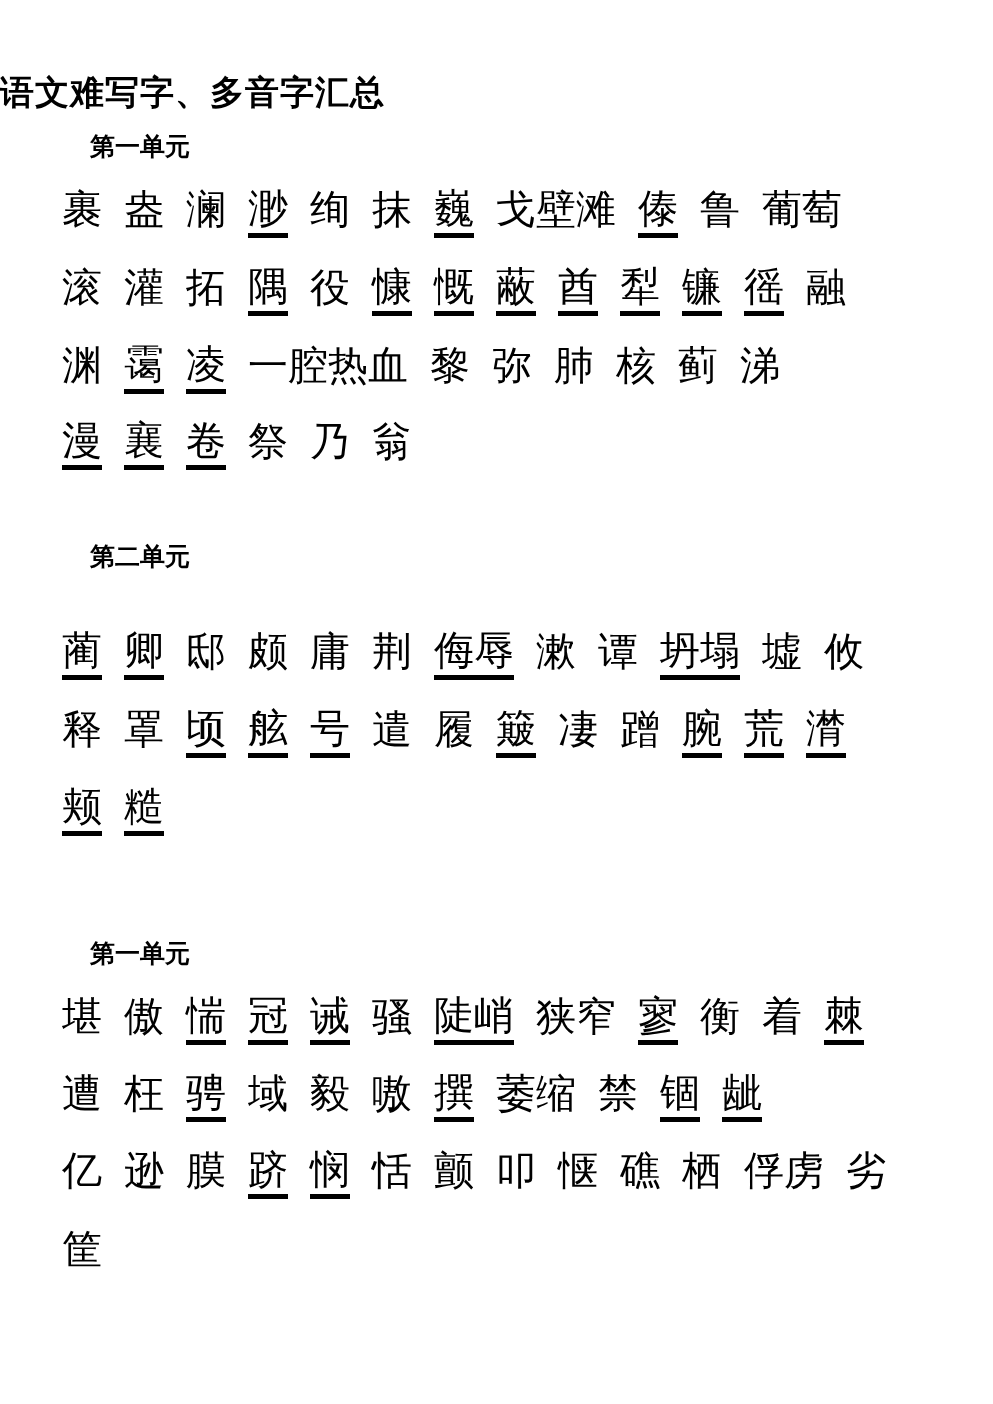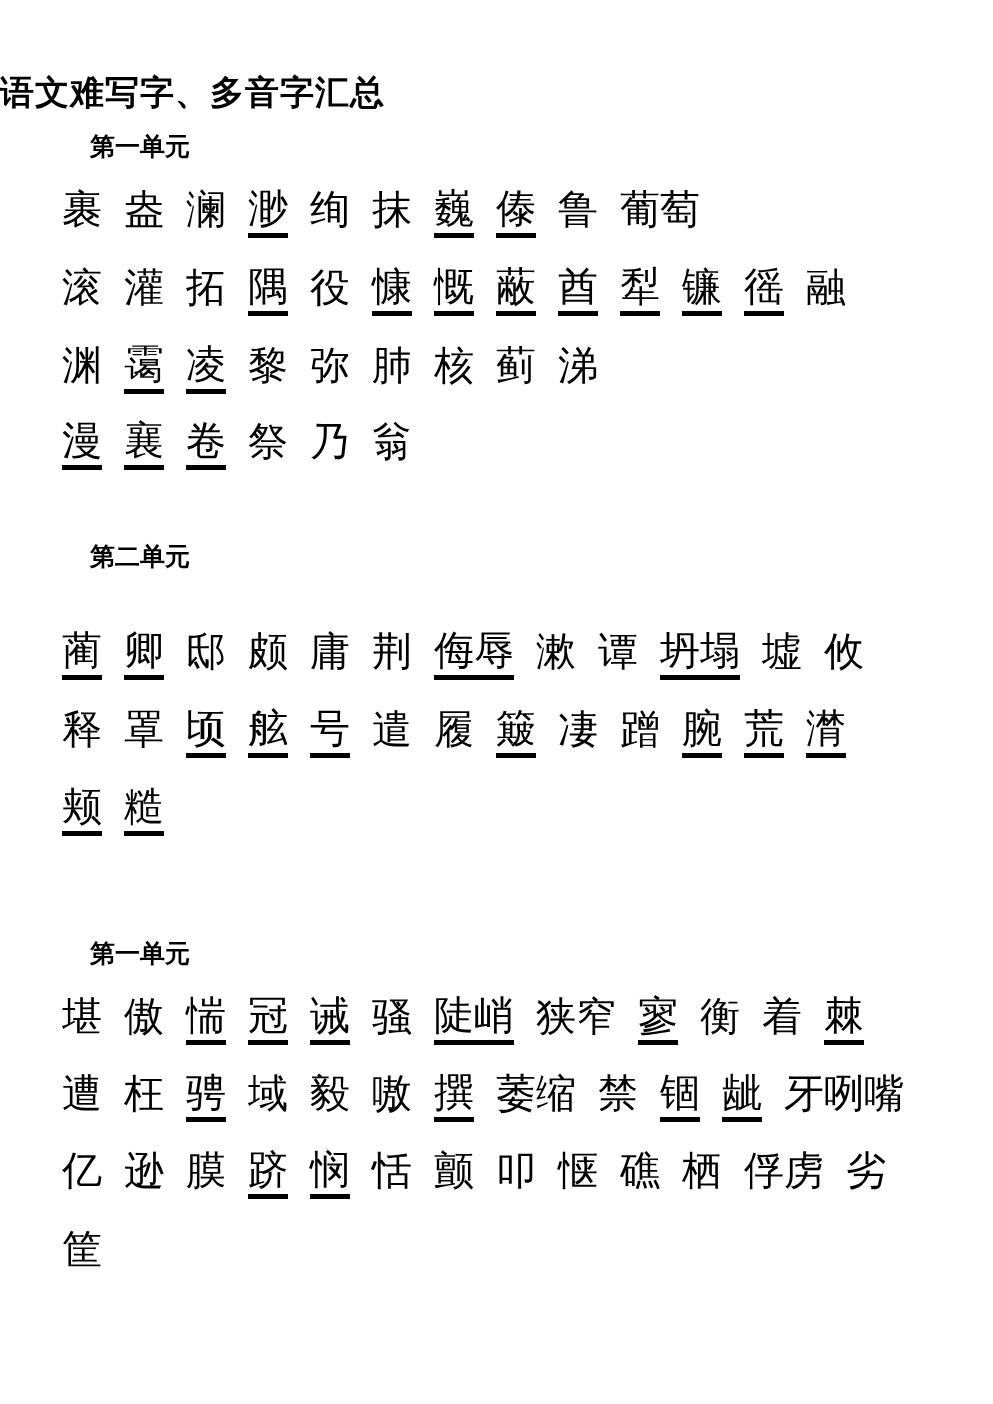--- a/index.html
+++ b/index.html
@@ -31,20 +31,21 @@
 <div id="content">
     <div class="unit-label" style="top: 130px;">第一单元</div>
     <div class="row" style="top: 178px;">
       <span class="w">裹</span>
       <span class="w">盎</span>
       <span class="w">澜</span>
       <span class="w u">渺</span>
       <span class="w">绚</span>
       <span class="w">抹</span>
       <span class="w u">巍</span>
+      <span class="w">戈壁滩</span>
       <span class="w u">傣</span>
       <span class="w">鲁</span>
       <span class="w">葡萄</span>
     </div>
     <div class="row" style="top: 256px;">
       <span class="w">滚</span>
       <span class="w">灌</span>
       <span class="w">拓</span>
       <span class="w u">隅</span>
       <span class="w">役</span>
@@ -54,20 +55,21 @@
       <span class="w u">酋</span>
       <span class="w u">犁</span>
       <span class="w u">镰</span>
       <span class="w u">徭</span>
       <span class="w">融</span>
     </div>
     <div class="row" style="top: 334px;">
       <span class="w">渊</span>
       <span class="w u">霭</span>
       <span class="w u">凌</span>
+      <span class="w">一腔热血</span>
       <span class="w">黎</span>
       <span class="w">弥</span>
       <span class="w">肺</span>
       <span class="w">核</span>
       <span class="w">蓟</span>
       <span class="w">涕</span>
     </div>
     <div class="row" style="top: 410px;">
       <span class="w u">漫</span>
       <span class="w u">襄</span>
@@ -130,21 +132,20 @@
       <span class="w">枉</span>
       <span class="w u">骋</span>
       <span class="w">域</span>
       <span class="w">毅</span>
       <span class="w">嗷</span>
       <span class="w u">撰</span>
       <span class="w">萎缩</span>
       <span class="w">禁</span>
       <span class="w u">锢</span>
       <span class="w u">龇</span>
-      <span class="w">牙咧嘴</span>
     </div>
     <div class="row" style="top: 1139px;">
       <span class="w">亿</span>
       <span class="w">逊</span>
       <span class="w">膜</span>
       <span class="w u">跻</span>
       <span class="w u">悯</span>
       <span class="w">恬</span>
       <span class="w">颤</span>
       <span class="w">叩</span>

